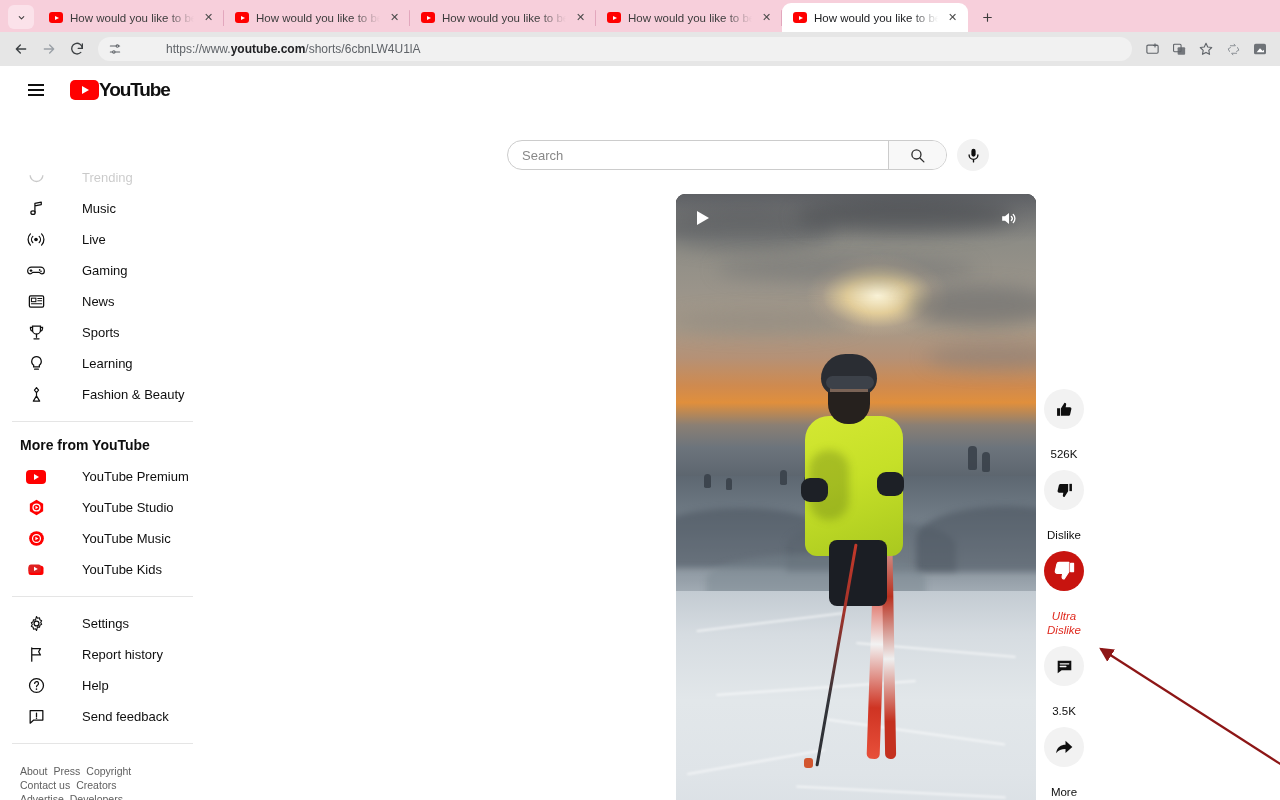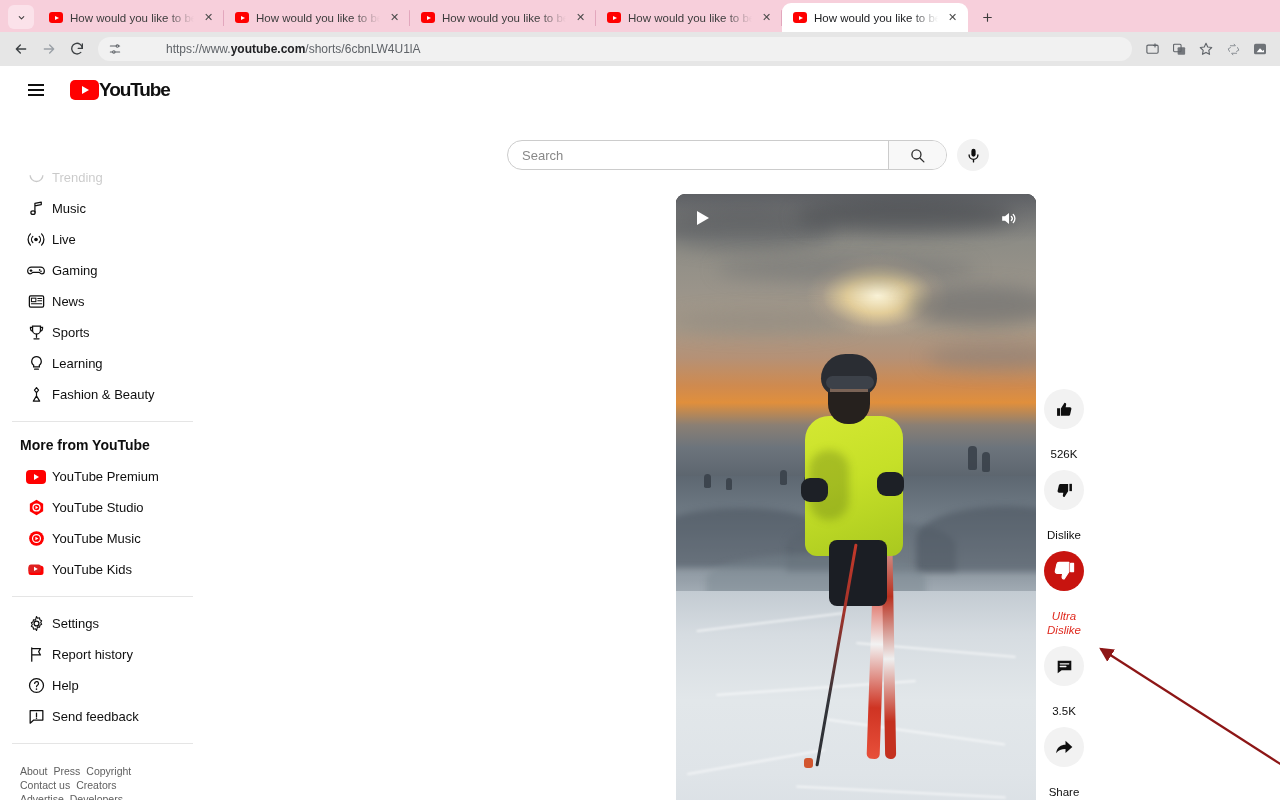--- a/index.html
+++ b/index.html
@@ -130,21 +130,21 @@
     width: 32px; height: 32px; border-radius: 50%; background: #f2f2f2;
     display: flex; align-items: center; justify-content: center; cursor: pointer;
   }
 
   
   .sidebar {
     position: absolute; left: 0; top: 96px; width: 205px; height: 638px;
     background: #fff; overflow: hidden; padding: 0 0 0 0;
   }
   .side-item {
-    display: flex; align-items: center; gap: 6px; height: 31px;
+    display: flex; align-items: center; gap: 36px; height: 31px;
     padding: 0 12px 0 20px; cursor: pointer; border-radius: 10px;
     margin: 0 6px;
   }
   .side-ico {
     width: 20px; height: 20px; flex: 0 0 auto;
     display: flex; align-items: center; justify-content: center; color: #0f0f0f;
   }
   .side-label { font-size: 13px; color: #0f0f0f; white-space: nowrap; }
   .side-trending { opacity: .22; }
   .side-sep { height: 1px; background: #e5e5e5; margin: 11px 12px; }
@@ -746,21 +746,21 @@
         </span>
         <span class="rail-label">3.5K</span>
       </div>
 
       <div class="rail-item">
         <span class="rail-circle">
           <svg width="20" height="20" viewBox="0 0 24 24">
             <path d="M2.6 19.4C3.4 12 8.6 9.2 13.8 9.2V4.6L22 11.9l-8.2 7.3v-4.7c-5 0-8.6 1.2-11.2 4.9z" fill="#0f0f0f"></path>
           </svg>
         </span>
-        <span class="rail-label">Share</span>
+        <span class="rail-label">More</span>
       </div>
 
       <div class="rail-item">
         <span class="rail-circle">
           <svg width="17" height="17" viewBox="0 0 24 24">
             <circle cx="12" cy="5.3" r="1.75" fill="#0f0f0f"></circle>
             <circle cx="12" cy="12" r="1.75" fill="#0f0f0f"></circle>
             <circle cx="12" cy="18.7" r="1.75" fill="#0f0f0f"></circle>
           </svg>
         </span>

